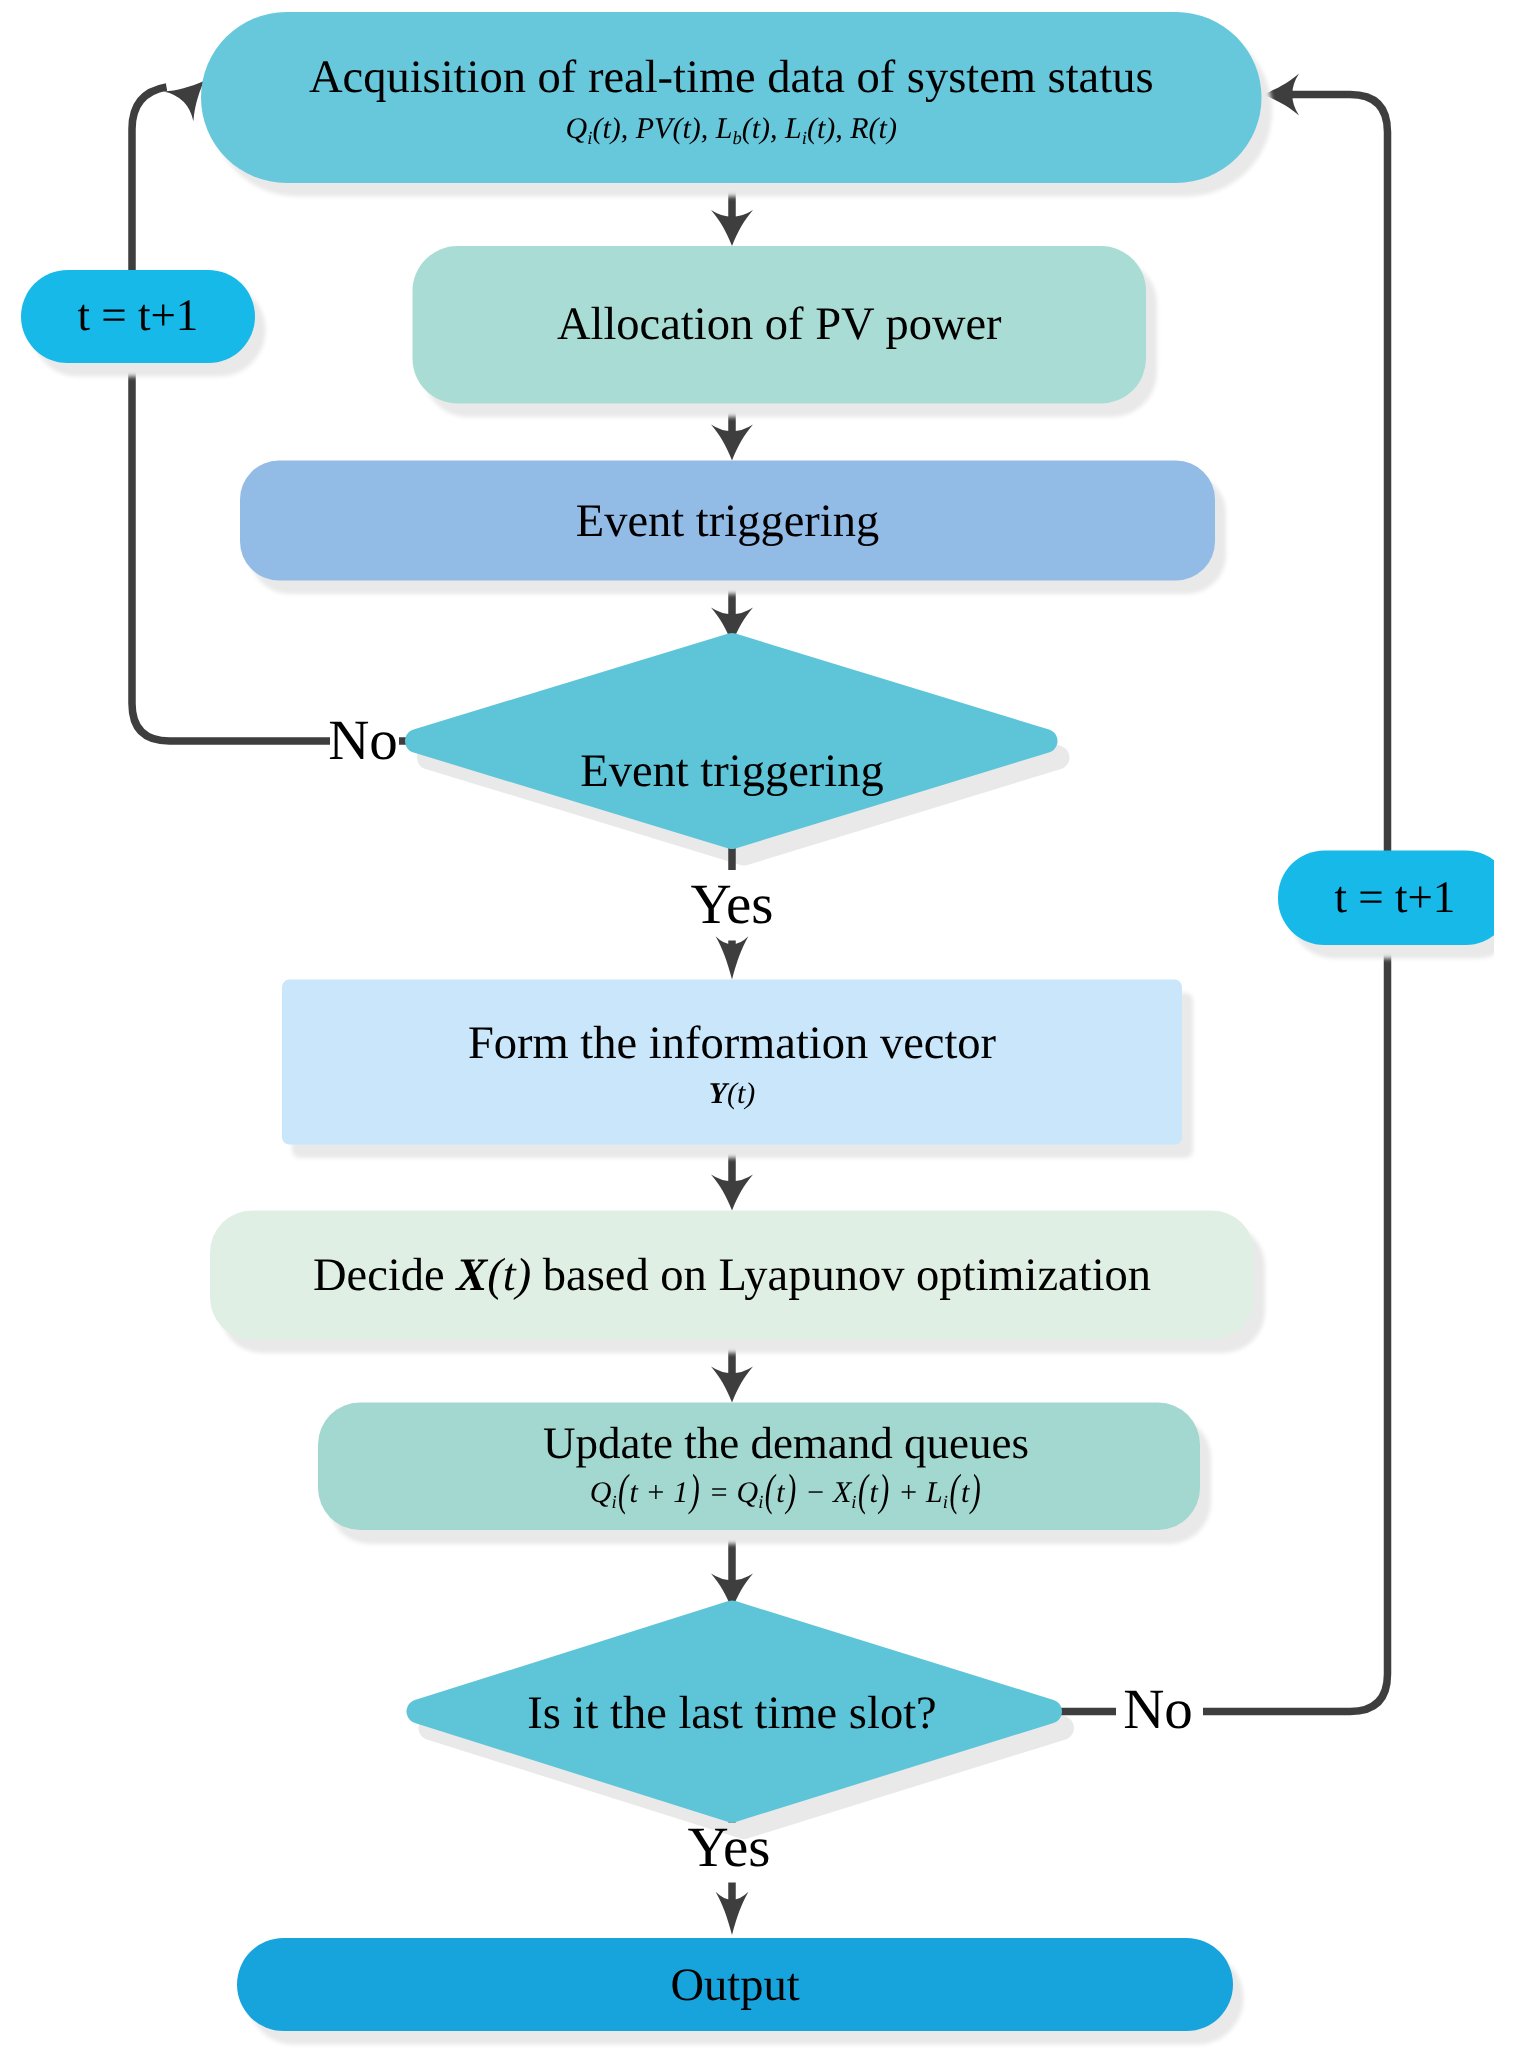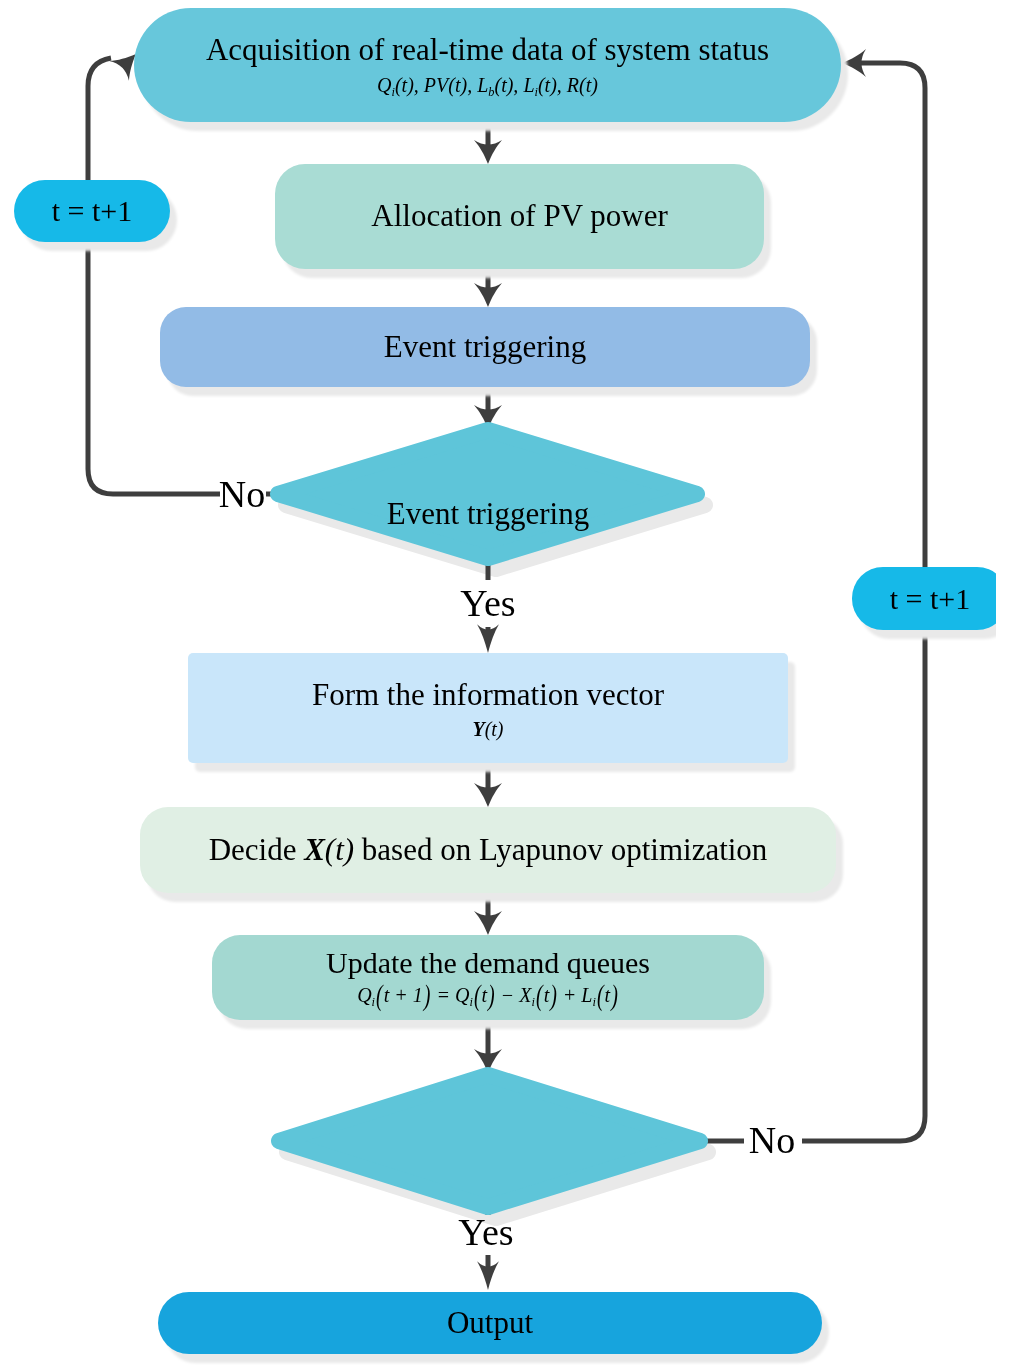--- a/index.html
+++ b/index.html
@@ -88,29 +88,30 @@
 
   <div class="node" style="left: 188px; top: 653px; width: 600px; height: 110px; border-radius: 5px; background: rgb(201, 230, 250);">
     <div class="t1">Form the information vector</div>
     <div class="formula"><span class="bvar">Y</span><span>(t)</span></div>
   </div>
 
   <div class="node" style="left: 140px; top: 807px; width: 696px; height: 86px; border-radius: 28px; background: rgb(224, 239, 228);">
     <div class="t1"><span>Decide </span><span class="inline-formula formula" style="font-size:31px;"><span class="bvar">X</span><span>(t)</span></span><span> based on Lyapunov optimization</span></div>
   </div>
 
-  <div class="node" style="left: 212px; top: 935px; width: 552px; height: 85px; border-radius: 28px; background: rgb(163, 216, 209);">
+  <div class="node" style="left: 212px; top: 935px; width: 552px; height: 85px; border-radius: 28px; background: rgb(163, 216, 209); padding-left: 36px;">
     <div class="t2" style="line-height:1.22;">Update the demand queues</div>
     <div class="formula"><span>Q</span><span class="sub">i</span><span class="paren">(</span><span>t + 1</span><span class="paren">)</span><span> = </span><span>Q</span><span class="sub">i</span><span class="paren">(</span><span>t</span><span class="paren">)</span><span> − </span><span>X</span><span class="sub">i</span><span class="paren">(</span><span>t</span><span class="paren">)</span><span> + </span><span>L</span><span class="sub">i</span><span class="paren">(</span><span>t</span><span class="paren">)</span></div>
   </div>
 
   <div class="node" style="left: 852px; top: 567px; width: 156px; height: 63px; border-radius: 31px; background: rgb(22, 185, 232);">
     <div class="tlabel">t = t+1</div>
   </div>
 
+  <div class="lbl flat" style="left:238px;top:1117px;width:500px;height:48px;font-size:31px;">Is it the last time slot?</div>
 
   <div class="node" style="left: 158px; top: 1292px; width: 664px; height: 62px; border-radius: 31px; background: rgb(23, 164, 221); justify-content: center;">
     <div class="t1">Output</div>
   </div>
 
   <div class="lbl" style="left:192px;top:470px;width:100px;height:48px;">No</div>
   <div class="lbl" style="left:438px;top:579px;width:100px;height:48px;">Yes</div>
   <div class="lbl" style="left:722px;top:1116px;width:100px;height:48px;">No</div>
   <div class="lbl" style="left:436px;top:1208px;width:100px;height:48px;">Yes</div>
 

